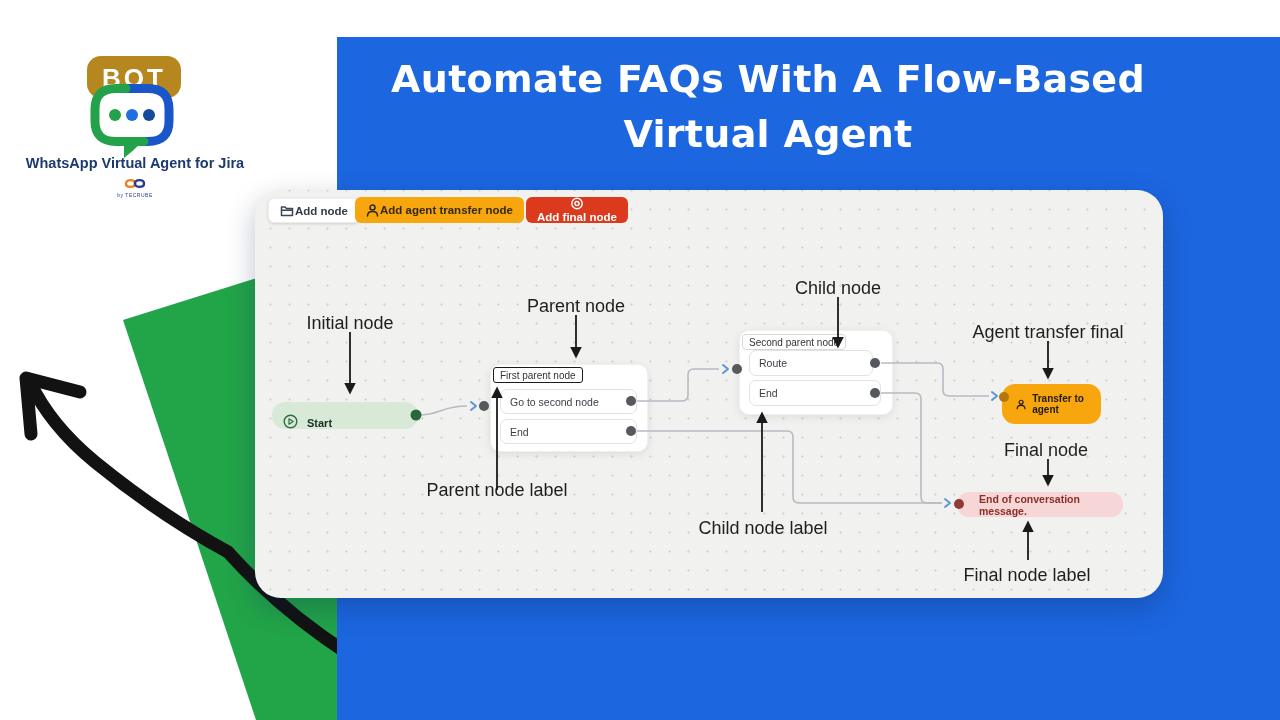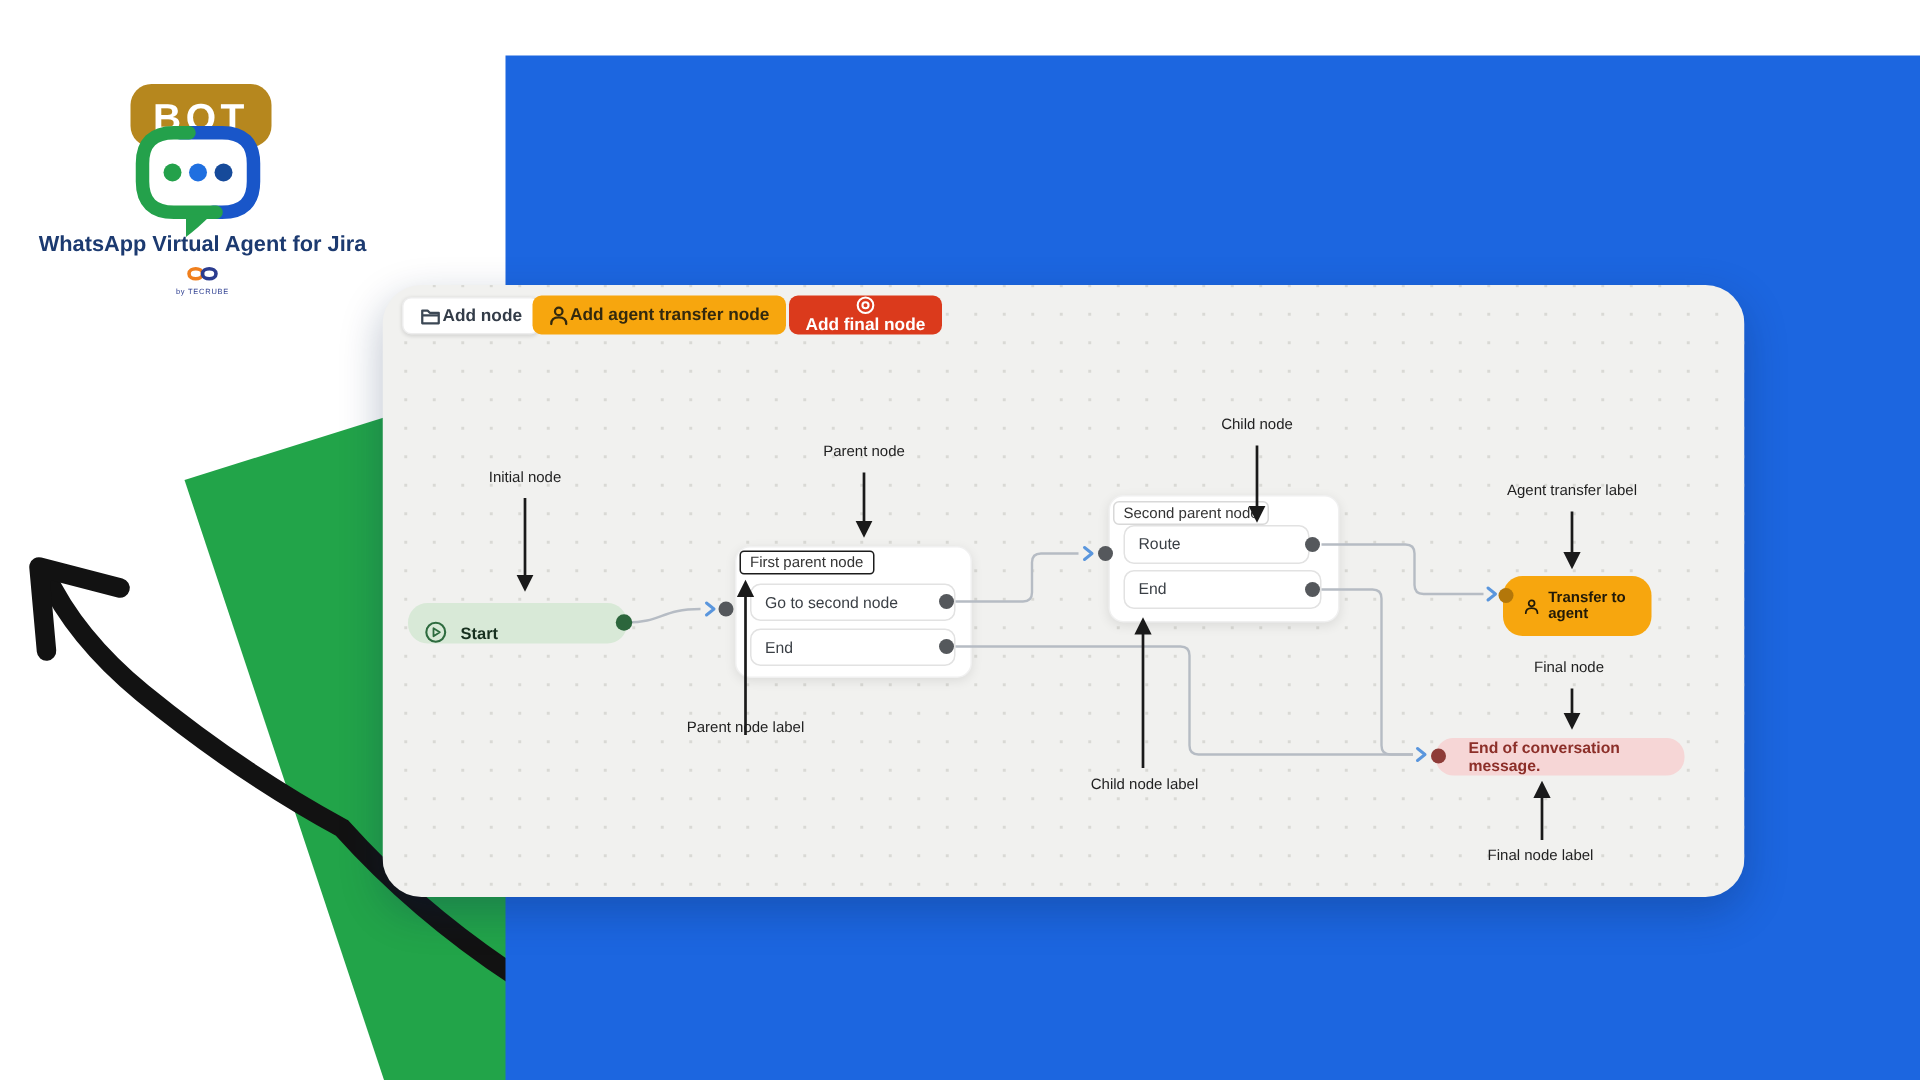--- a/index.html
+++ b/index.html
@@ -63,36 +63,40 @@
   #sp-row1 { left:494px; top:160px; width:124px; height:26px; }
   #sp-row2 { left:494px; top:190px; width:132px; height:26px; }
   #transfer-pill { left:747px; top:194px; width:99px; height:40px; background:#f7a60e;
                    border-radius:13px; display:flex; align-items:center; gap:6px; padding-left:14px;
                    font-size:10px; font-weight:bold; color:#221a08; }
   #final-pill { left:702px; top:302px; width:166px; height:25px; background:#f6d6d6;
                 border-radius:12px; display:flex; align-items:center; padding-left:22px;
                 font-size:10.5px; font-weight:bold; color:#8c2f29; }
 
   
-  .ann { position:absolute; z-index:25; font-size:10px; color:#1f1f1f; white-space:nowrap;
+  .ann { position:absolute; z-index:25; font-size:18px; color:#1f1f1f; white-space:nowrap;
          transform:translateX(-50%); }
 </style>
 </head>
 <body>
 
 <div id="stage">
 
   <svg id="bg-art" width="1280" height="720" viewBox="0 0 1280 720">
     <polygon points="123,320 340,252 340,720 256,720" fill="#22a449"></polygon>
     <path d="M350,655 Q280,610 228,552 Q160,515 95,462 Q50,425 30,382" fill="none" stroke="#121212" stroke-width="13" stroke-linecap="round"></path>
     <path d="M80,392 L26,378 L31,434" fill="none" stroke="#121212" stroke-width="13" stroke-linecap="round" stroke-linejoin="round"></path>
   </svg>
 
   <div id="blue-panel"></div>
 
+  <div id="hero">
+    <div class="line">Automate FAQs With A Flow-Based</div>
+    <div class="line">Virtual Agent</div>
+  </div>
 
   <div id="branding">
     <svg id="logo-svg" width="96" height="106" viewBox="0 0 96 106">
       <rect x="1" y="1" width="94" height="42" rx="14" fill="#b6871e"></rect>
       <text x="48" y="32" text-anchor="middle" font-family="Liberation Sans, sans-serif" font-size="26" font-weight="bold" fill="#ffffff" letter-spacing="3">BOT</text>
       <rect x="8" y="32" width="76" height="54" rx="15" fill="#ffffff"></rect>
       <path d="M34,33.5 H62 Q83,33.5 83,54 V66 Q83,86.5 62,86.5 H56" fill="none" stroke="#1956c9" stroke-width="9" stroke-linecap="round"></path>
       <path d="M58,86.5 H30 Q9,86.5 9,66 V54 Q9,33.5 30,33.5 H40" fill="none" stroke="#24a14b" stroke-width="9" stroke-linecap="round"></path>
       <path d="M38,88 L38,103 Q46,97 55,88 Z" fill="#24a14b"></path>
       <circle cx="29" cy="60" r="6" fill="#24a14b"></circle>
@@ -160,21 +164,21 @@
 
     <div class="node" id="final-pill">
       <span>End of conversation message.</span>
     </div>
 
     <div class="ann" style="left:95px;  top:123px;">Initial node</div>
     <div class="ann" style="left:321px; top:106px;">Parent node</div>
     <div class="ann" style="left:242px; top:290px;">Parent node label</div>
     <div class="ann" style="left:583px; top:88px;">Child node</div>
     <div class="ann" style="left:508px; top:328px;">Child node label</div>
-    <div class="ann" style="left:793px; top:132px;">Agent transfer label</div>
+    <div class="ann" style="left:793px; top:132px;">Agent transfer final</div>
     <div class="ann" style="left:791px; top:250px;">Final node</div>
     <div class="ann" style="left:772px; top:375px;">Final node label</div>
 
     <svg id="overlay" viewBox="0 0 908 408">
       <defs>
         <marker id="ah" markerWidth="8" markerHeight="8" refX="5" refY="3.2" orient="auto">
           <path d="M0,0 L6.4,3.2 L0,6.4 Z" fill="#1a1a1a"></path>
         </marker>
       </defs>
 

